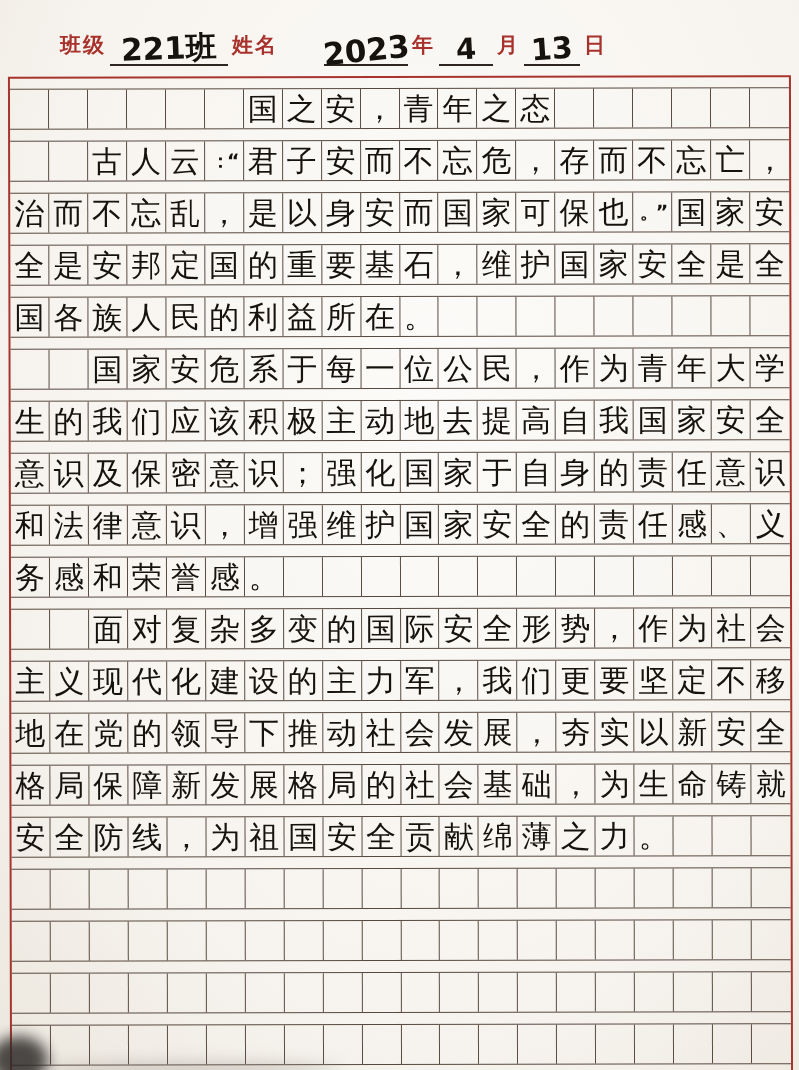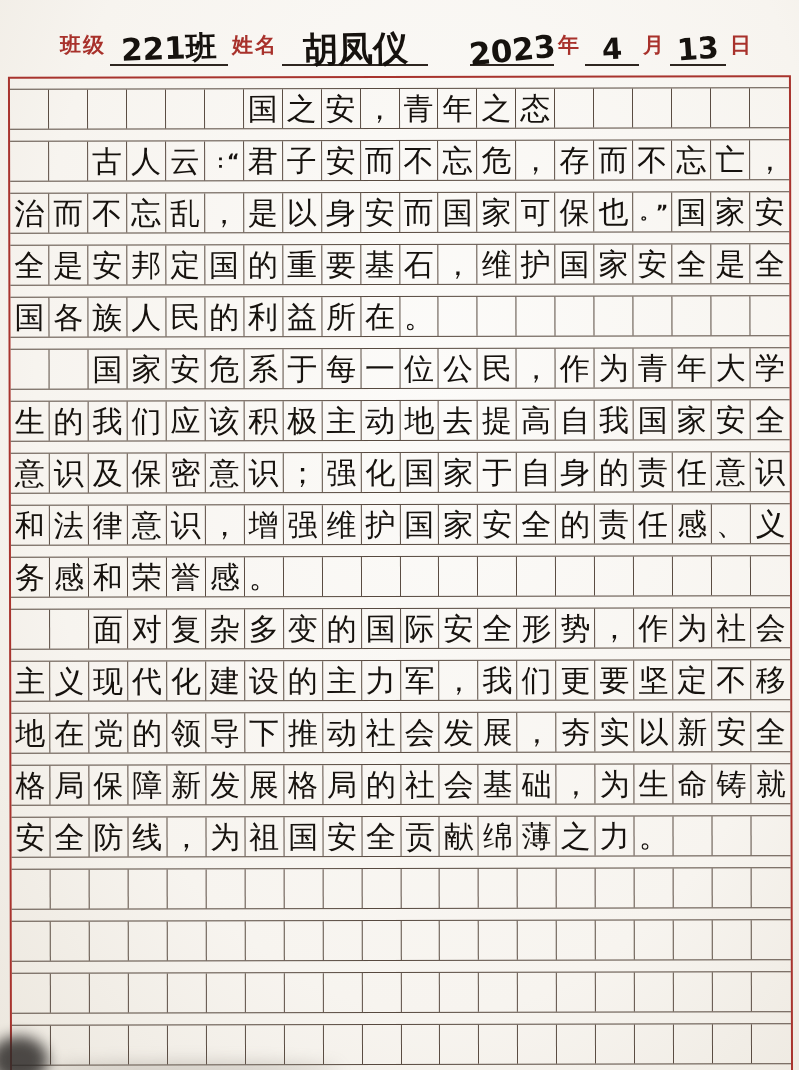--- a/index.html
+++ b/index.html
@@ -66,23 +66,20 @@
 </style>
 </head>
 <body>
 
 <div class="header">
   <span class="plabel">班级</span>
   <span class="field field-class">
     <span class="hw">221班</span>
   </span>
   <span class="plabel">姓名</span>
-  <span class="field field-name">
-    <span class="hw">胡凤仪</span>
-  </span>
   <span class="field field-year">
     <span class="hw">2023</span>
   </span>
   <span class="plabel">年</span>
   <span class="field field-month">
     <span class="hw">4</span>
   </span>
   <span class="plabel">月</span>
   <span class="field field-day">
     <span class="hw">13</span>

